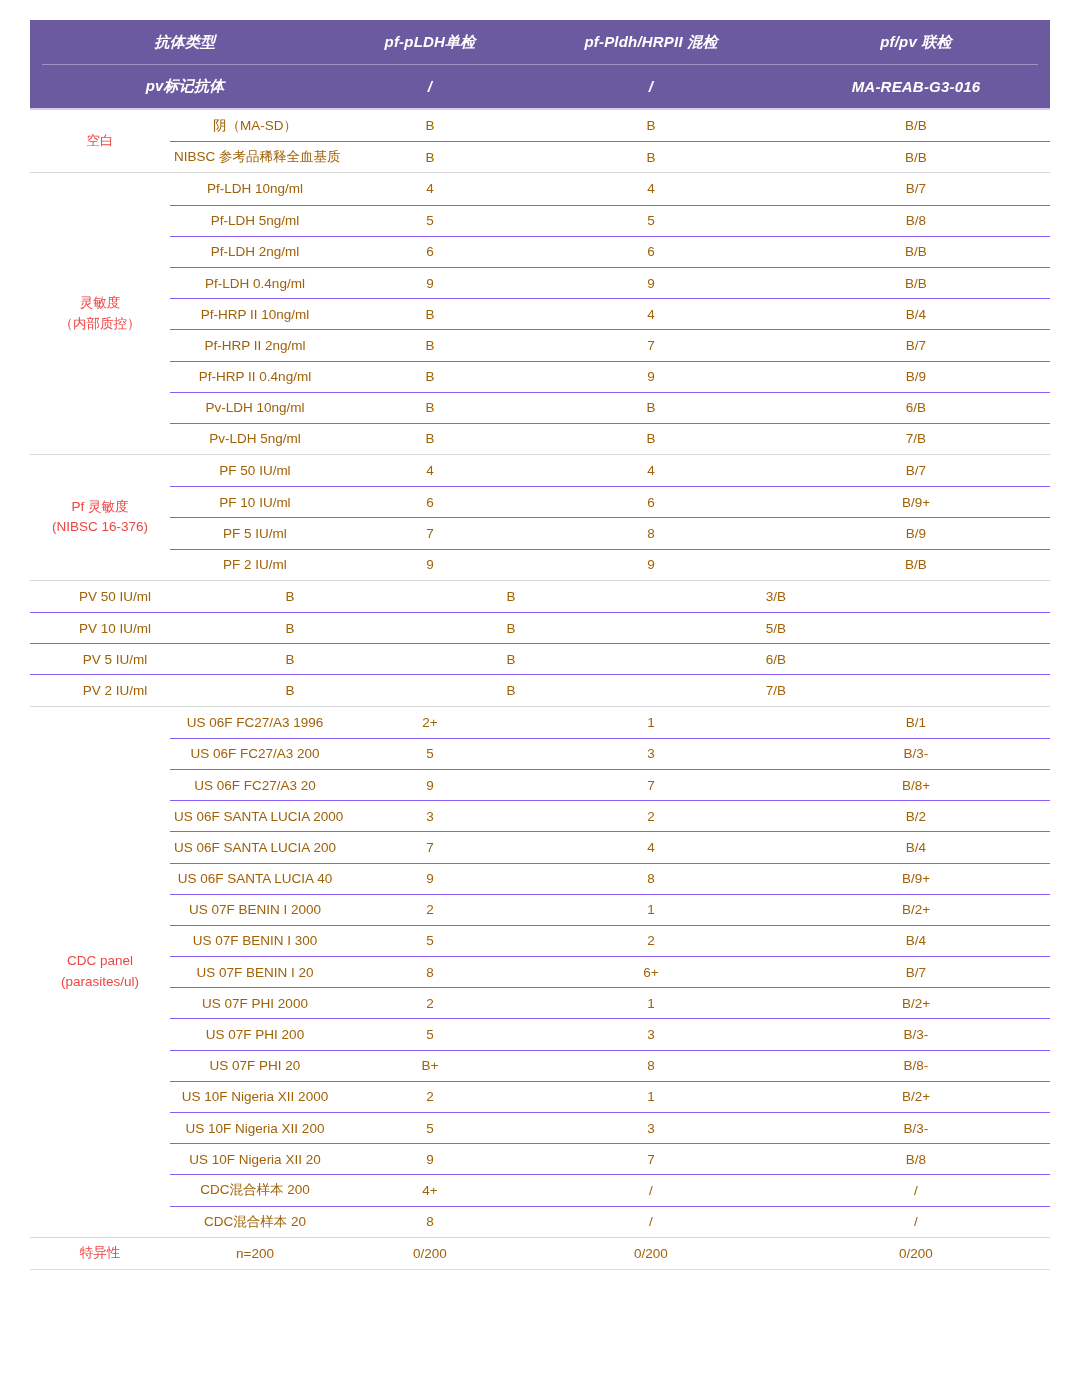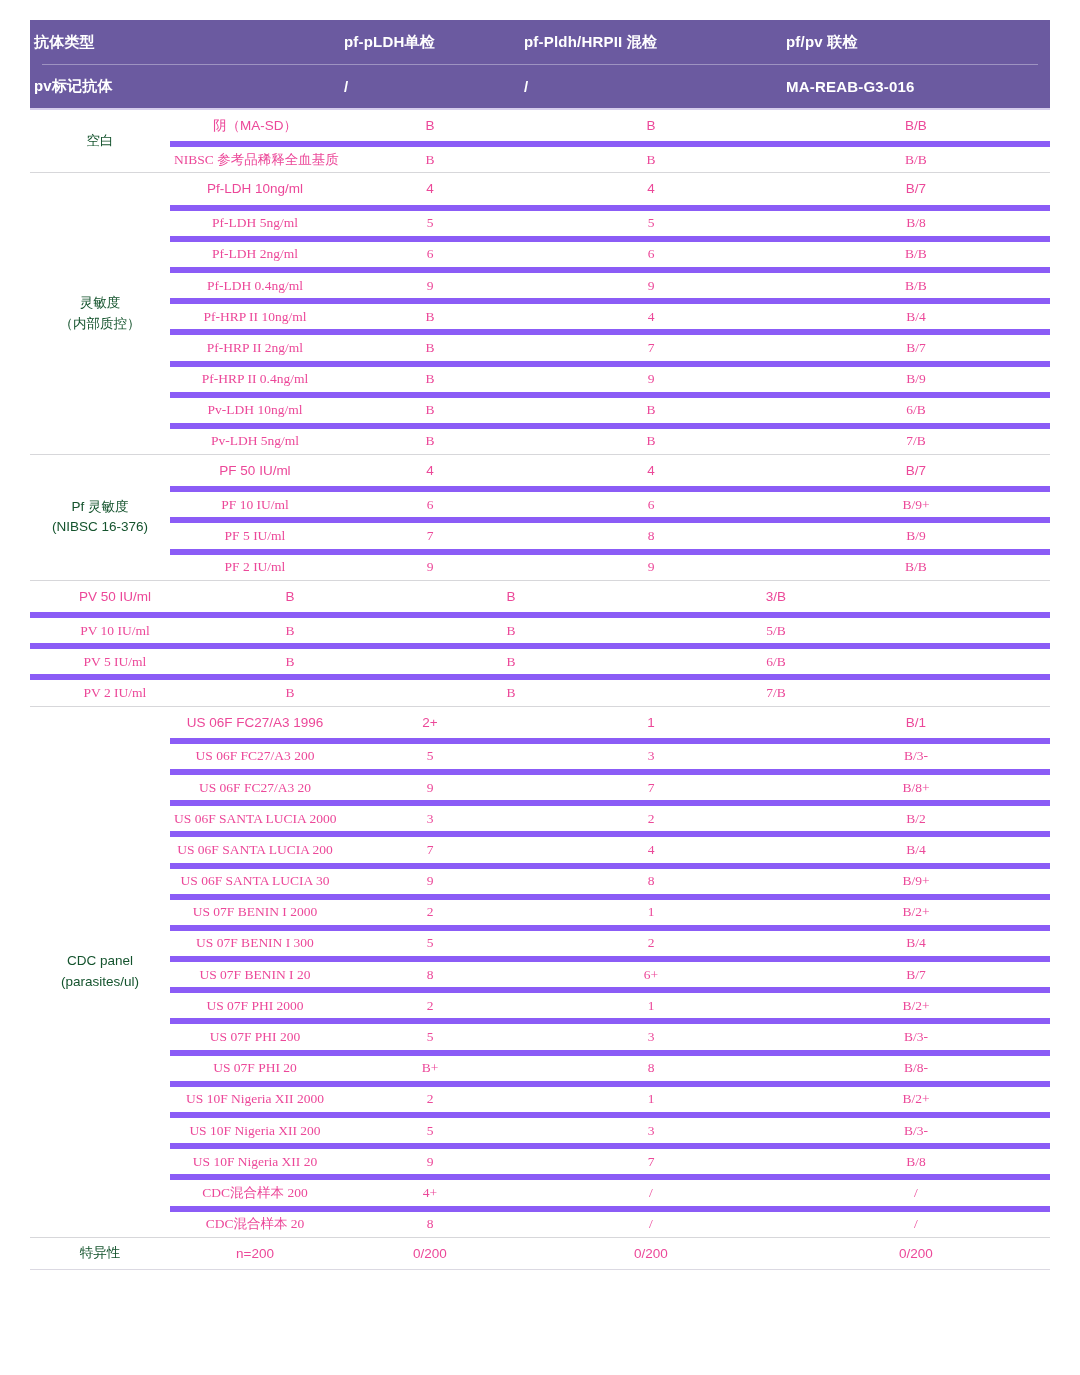--- a/index.html
+++ b/index.html
@@ -9,46 +9,46 @@
     font-family:"Liberation Sans","DejaVu Sans",sans-serif;
     -webkit-font-smoothing:antialiased;
   }
   .tbl { position:absolute; left:30px; top:20px; width:1020px; }
 
   
   .thead { background:#6B5AA0; color:#ffffff; }
   .hrow {
     position:relative; display:grid;
     grid-template-columns:310px 180px 262px 268px;
-    height:44px; align-items:center; 
-    font-size:15px; font-weight:600; letter-spacing:.2px;
+    height:44px; align-items:center; text-align:center;
+    font-size:15px; font-weight:600; letter-spacing:.2px;font-style:italic;
   }
   .hrow.first { font-weight:700; }
   .hrow + .hrow::before {
     content:""; position:absolute; top:0; left:12px; right:12px;
     height:1px; background:rgba(255,255,255,.35);
   }
   .hcell { padding:0 4px; white-space:nowrap; }
 
   
   .tbody { border-top:2px solid #D6CDEC; border-bottom:1px solid #DBD9E2; }
   .section { display:flex; }
   .section + .section { border-top:1px solid #D7D7DA; }
   .section-label {
     width:140px; flex:0 0 140px;
     display:flex; flex-direction:column; justify-content:center; align-items:center;
-    text-align:center; color:#14532d; font-size:13.5px; line-height:1.55;
+    text-align:center; color:#ef4444; font-size:13.5px; line-height:1.55;
   }
   .section-rows { flex:1; }
   .row {
     display:grid; grid-template-columns:170px 180px 262px 268px;
     height:31.2px; align-items:center; text-align:center;
-    color:#ec4899; font-size:13.5px;
-  }
-  .row + .row { border-top:6px solid #8b5cf6;font-family:Liberation Serif, serif; }
+    color:#a16207; font-size:13.5px;
+  }
+  .row + .row { border-top:1px solid #8b5cf6; }
   .cell { padding:0 4px; white-space:nowrap; }
 </style>
 </head>
 <body>
 
 <div class="tbl">
 
   <div class="thead">
     <div class="hrow first">
       <div class="hcell">抗体类型</div>
@@ -240,21 +240,21 @@
             <div class="cell">2</div>
             <div class="cell">B/2</div>
           </div>
           <div class="row">
             <div class="cell">US 06F SANTA LUCIA 200</div>
             <div class="cell">7</div>
             <div class="cell">4</div>
             <div class="cell">B/4</div>
           </div>
           <div class="row">
-            <div class="cell">US 06F SANTA LUCIA 30</div>
+            <div class="cell">US 06F SANTA LUCIA 40</div>
             <div class="cell">9</div>
             <div class="cell">8</div>
             <div class="cell">B/9+</div>
           </div>
           <div class="row">
             <div class="cell">US 07F BENIN I 2000</div>
             <div class="cell">2</div>
             <div class="cell">1</div>
             <div class="cell">B/2+</div>
           </div>

